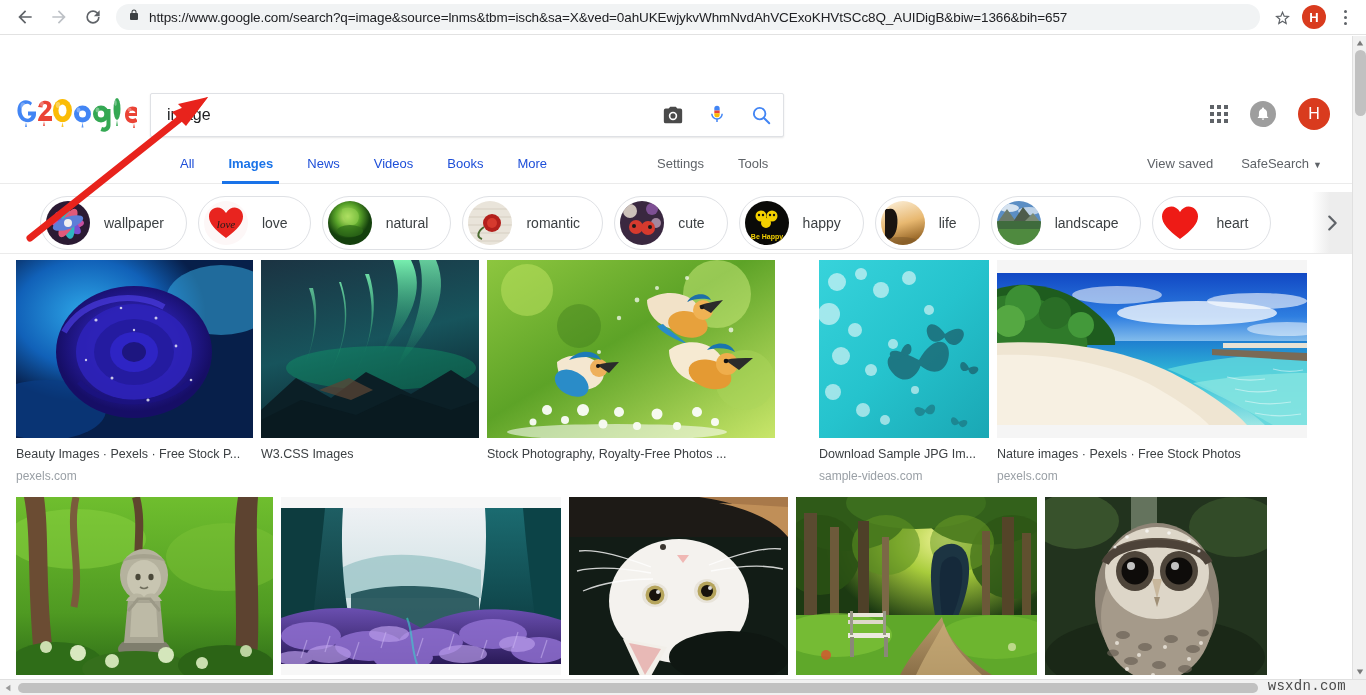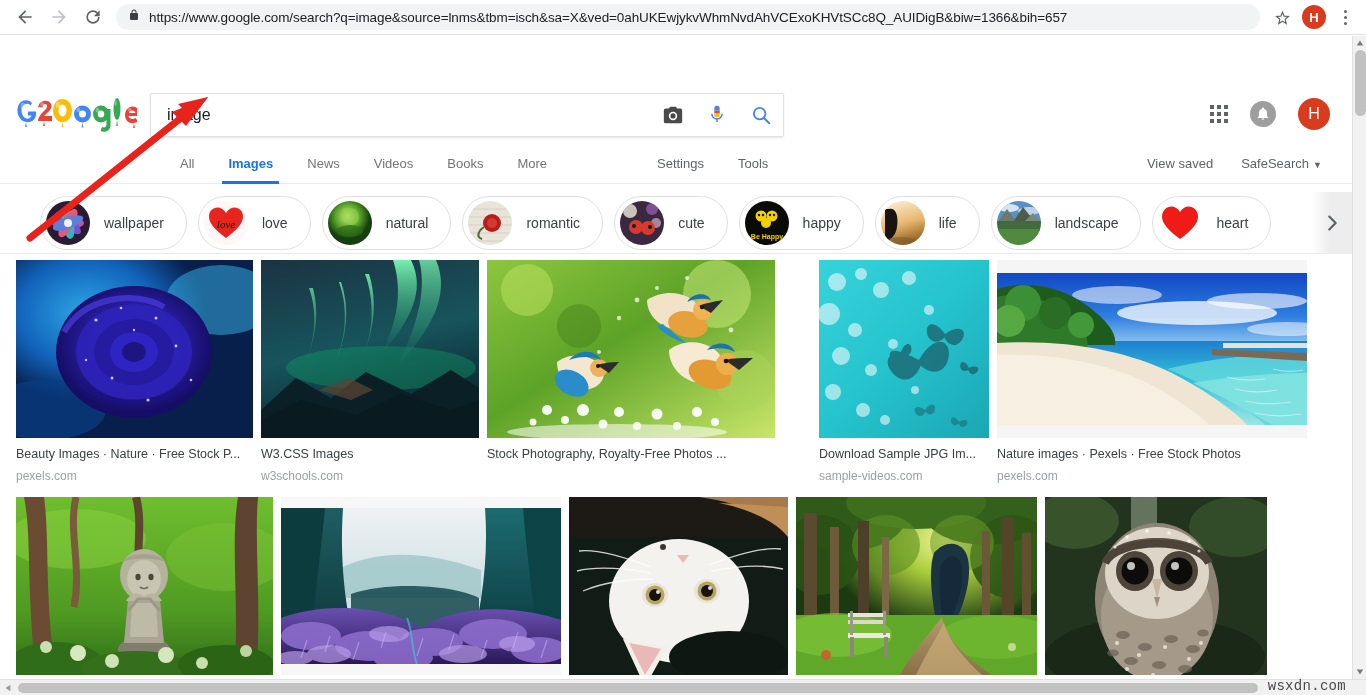--- a/index.html
+++ b/index.html
@@ -123,21 +123,21 @@
   #nav-bar {
     position: relative;
     height: 38px;
     border-bottom: 1px solid #ebebeb;
   }
   #nav-tabs {
     position: absolute; left: 163px; top: 0;
     display: flex; align-items: flex-start; height: 38px;
   }
   .nav-tab {
-    font-size: 13px; color: #737373;
+    font-size: 13px; color: #1d4ed8;
     padding: 10px 17px 0 17px;
     height: 38px;
     cursor: pointer;
     position: relative;
     white-space: nowrap;
   }
   .nav-tab.active { color: #1a73e8; font-weight: bold; }
   .nav-tab.active::after {
     content: ""; position: absolute; left: 11px; right: 11px; bottom: 0;
     height: 3px; background: #1a73e8;
@@ -618,21 +618,21 @@
               <circle cx="160" cy="86" r="1.4"></circle>
                 <circle cx="96" cy="118" r="1.5"></circle>
                 <circle cx="132" cy="140" r="1.6"></circle>
               <circle cx="70" cy="100" r="1.2"></circle>
                 <circle cx="175" cy="120" r="1.3"></circle>
                 <circle cx="118" cy="70" r="1.2"></circle>
             </g>
           </svg>
         </div>
         <div class="result-meta">
-          <div class="result-title">Beauty Images · Nature · Free Stock P...</div>
+          <div class="result-title">Beauty Images · Pexels · Free Stock P...</div>
           <div class="result-source">pexels.com</div>
         </div>
       </div>
 
       <div class="result-cell" style="width:218px;">
         <div class="result-thumb" style="width:218px;height:178px;">
           <svg width="218" height="178" viewBox="0 0 218 178" preserveAspectRatio="none">
             <defs>
               <linearGradient id="skyA" x1="0" y1="0" x2="0.3" y2="1">
                   <stop offset="0%" stop-color="#1b3342"></stop>
@@ -651,21 +651,20 @@
             <path d="M80 22 C92 58, 82 92, 66 118 C86 84, 88 50, 78 22z" fill="url(#aurG)" opacity=".85"></path>
             <path d="M108 14 C120 52, 108 90, 90 120 C112 86, 116 46, 104 14z" fill="url(#aurG)" opacity=".9"></path>
             <ellipse cx="120" cy="108" rx="95" ry="22" fill="#0fa86a" opacity=".35"></ellipse>
             <path d="M0 150 L35 118 L70 138 L105 112 L150 134 L190 110 L218 128 L218 178 L0 178z" fill="#0b1f26"></path>
             <path d="M0 160 L40 140 L95 155 L140 134 L190 150 L218 140 L218 178 L0 178z" fill="#091a20"></path>
             <path d="M58 130 L88 118 L112 130 L90 140z" fill="#5a4434" opacity=".75"></path>
           </svg>
         </div>
         <div class="result-meta">
           <div class="result-title">W3.CSS Images</div>
-          <div class="result-source">w3schools.com</div>
         </div>
       </div>
 
       <div class="result-cell" style="width:324px;">
         <div class="result-thumb" style="width:288px;height:178px;">
           <svg width="288" height="178" viewBox="0 0 288 178" preserveAspectRatio="none">
             <defs>
               <linearGradient id="bgBird" x1="0" y1="0" x2="1" y2="1">
                   <stop offset="0%" stop-color="#8dc63f"></stop>
                   <stop offset="45%" stop-color="#5da327"></stop>

